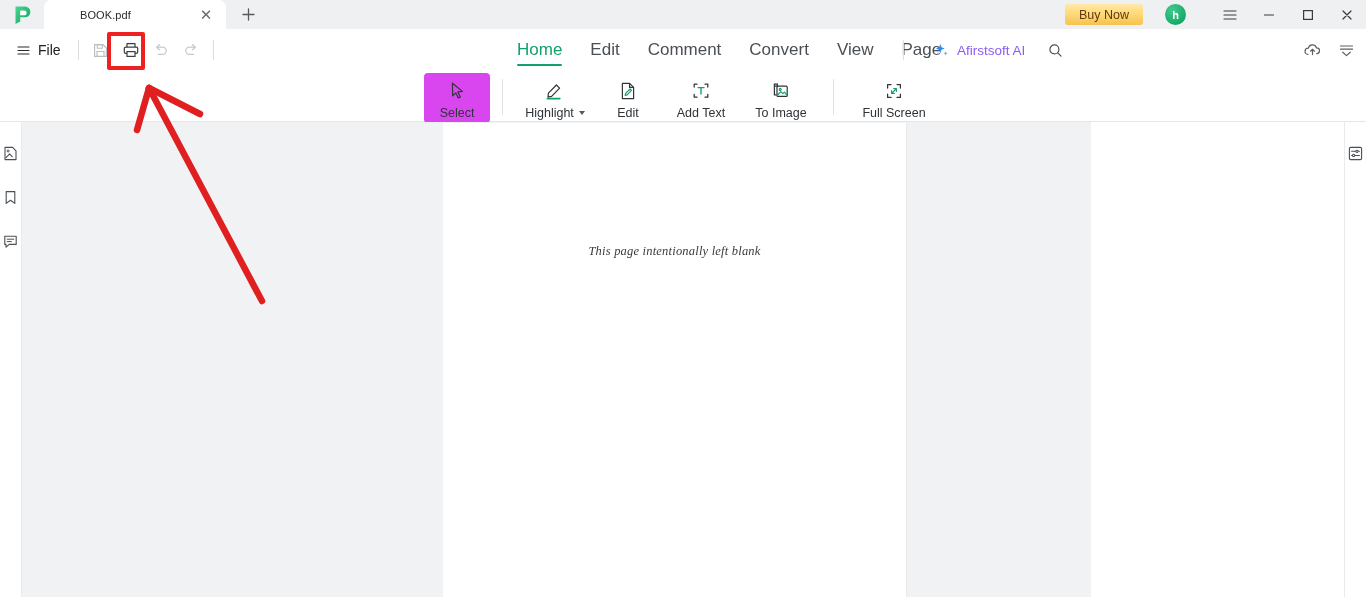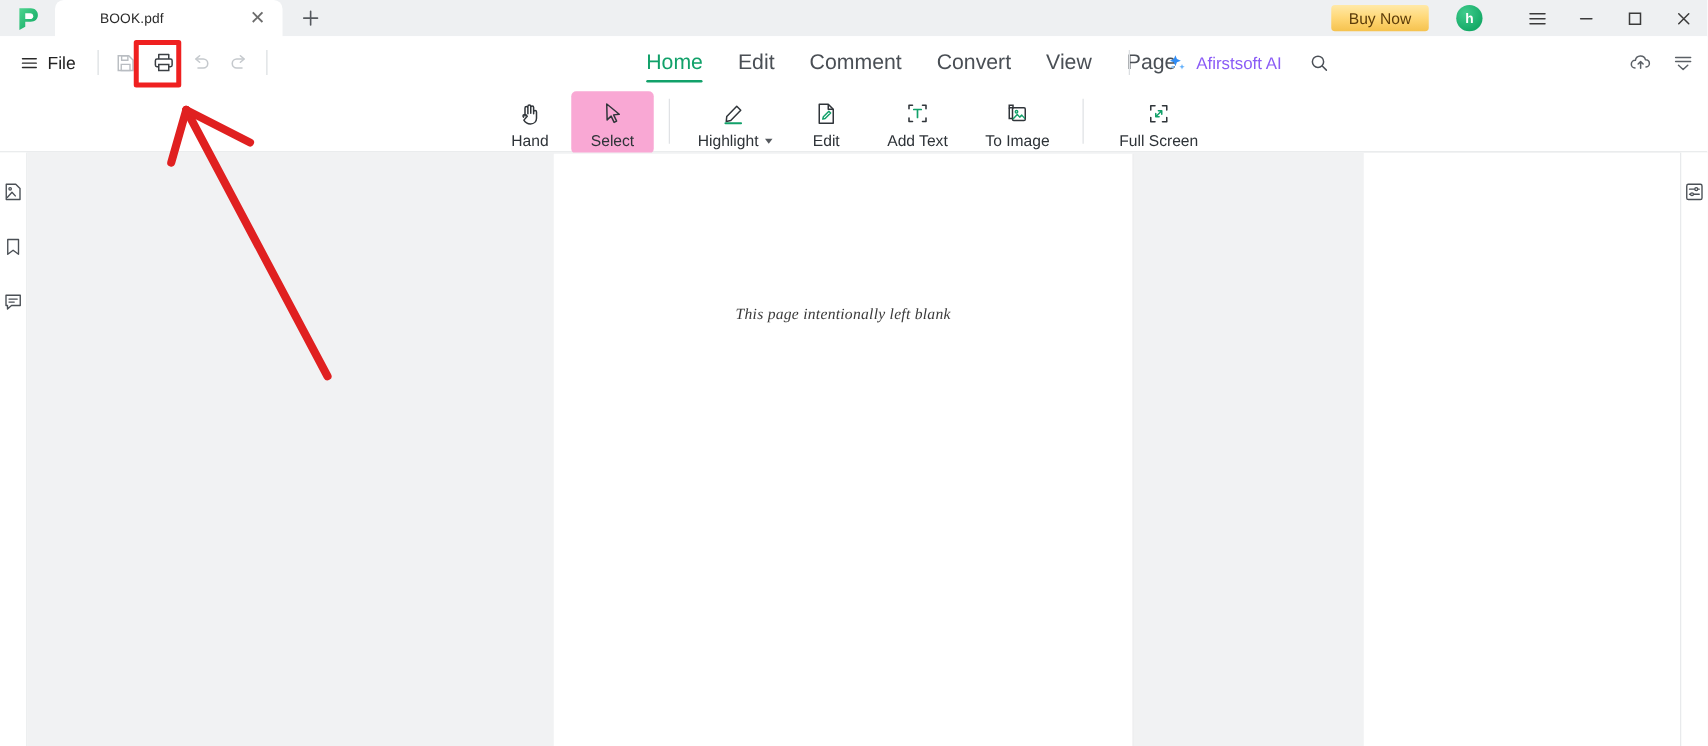--- a/index.html
+++ b/index.html
@@ -131,21 +131,21 @@
     padding-top: 2px;
   }
   .tools { display: flex; align-items: flex-start; gap: 0; }
   .tool {
     width: 66px; min-width: 66px; height: 50px;
     display: flex; flex-direction: column; align-items: center;
     justify-content: flex-start; padding-top: 5px;
     border-radius: 4px; position: relative;
   }
   .tool.wide { width: 80px; min-width: 80px; }
-  .tool.active { background: #f9a8d4; }
+  .tool.active { background: #d946ef; }
   .tool .ic { height: 26px; display: flex; align-items: center; justify-content: center; }
   .tool .lb {
     font-size: 12.5px; color: #2e3338; margin-top: 2px;
     white-space: nowrap; display: flex; align-items: center; gap: 5px;
   }
   .caret {
     width: 0; height: 0; border-left: 3.5px solid transparent;
     border-right: 3.5px solid transparent; border-top: 4px solid #55595e;
     display: inline-block;
   }
@@ -349,28 +349,20 @@
             <path d="M3.5 5h12M3.5 8.2h12" stroke="#5b6066" stroke-width="1.2" stroke-linecap="round"></path>
             <path d="M5.8 11.2l3.7 3.4 3.7-3.4" fill="none" stroke="#5b6066" stroke-width="1.2" stroke-linecap="round" stroke-linejoin="round"></path>
           </svg>
         </div>
       </div>
     </div>
 
     <div class="rib-row2">
       <div class="tools">
 
-        <div class="tool">
-          <span class="ic">
-            <svg width="22" height="22" viewBox="0 0 22 22">
-              <path d="M7 12.8V6.4a1.15 1.15 0 012.3 0v4.6m0-.3V5.2a1.15 1.15 0 012.3 0v5.4m0-.3V6a1.15 1.15 0 012.3 0v5m0-1.4a1.15 1.15 0 012.3 0v4.9c0 2.7-2 4.6-4.8 4.6-2.8 0-4.3-1.2-5.3-3L8.8 13c-.5-.9-1.8-1.6-2.7-1.2-.8.3-.8 1.2-.3 1.9" fill="none" stroke="#30353a" stroke-width="1.2" stroke-linecap="round" stroke-linejoin="round"></path>
-            </svg>
-          </span>
-          <span class="lb">Hand</span>
-        </div>
 
         <div class="tool active">
           <span class="ic">
             <svg width="22" height="22" viewBox="0 0 22 22">
               <path d="M6.4 3.2l10 8.2-4.5.5 2.4 5-2 1-2.4-5-3.2 3z" fill="none" stroke="#30353a" stroke-width="1.2" stroke-linejoin="round"></path>
             </svg>
           </span>
           <span class="lb">Select</span>
         </div>
 

